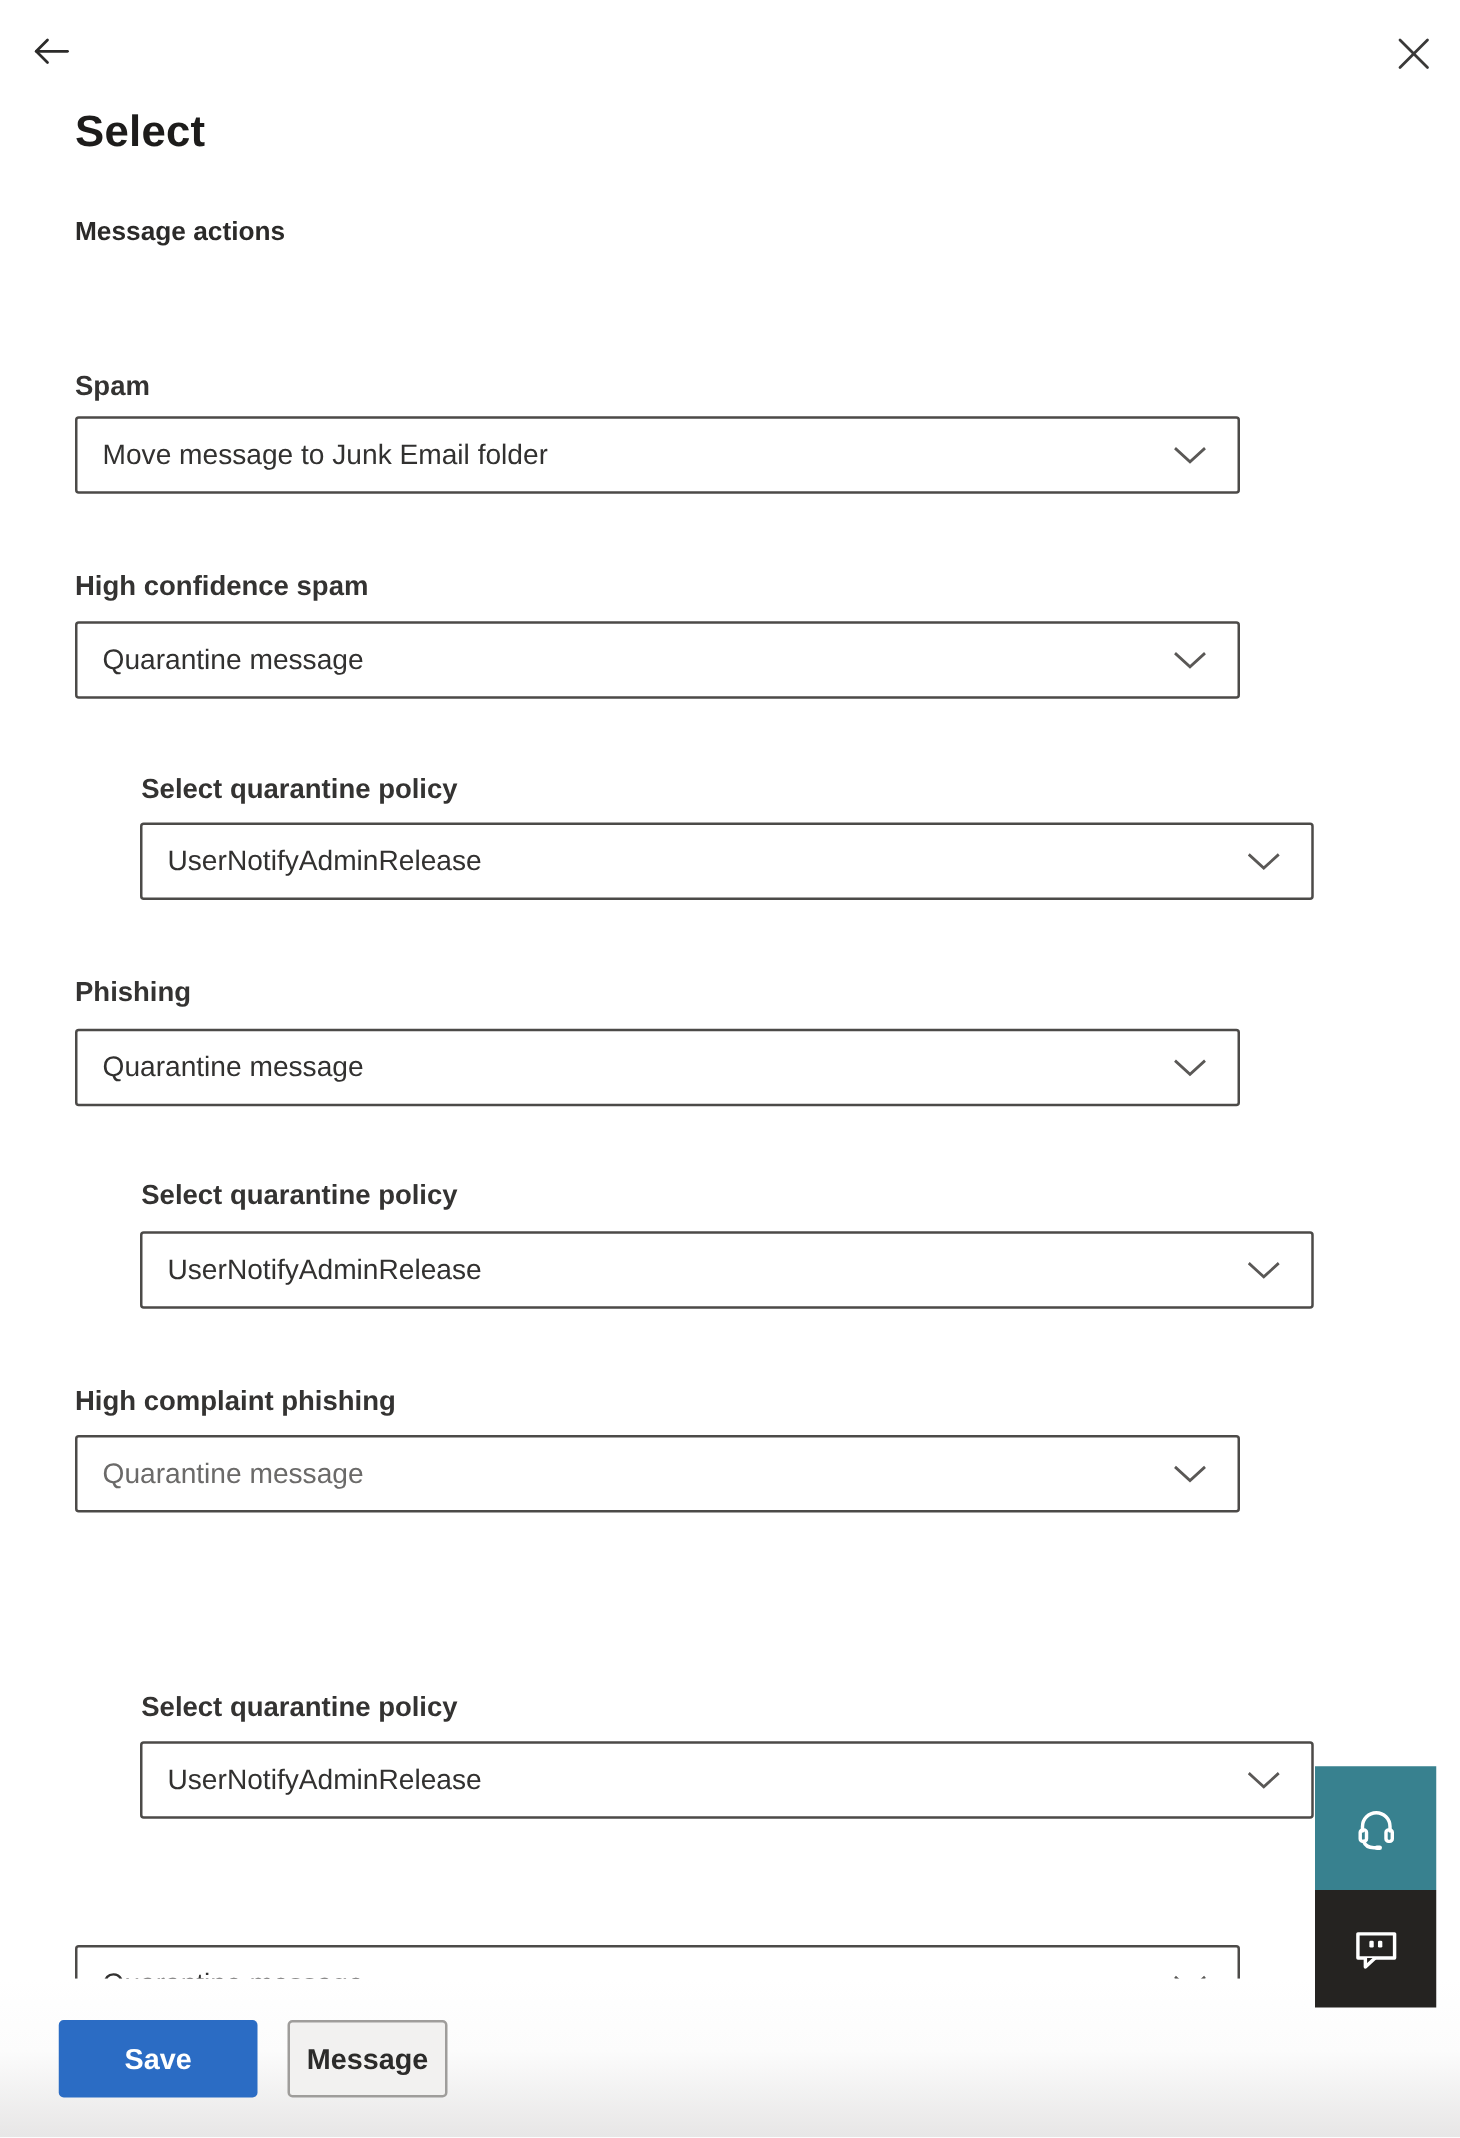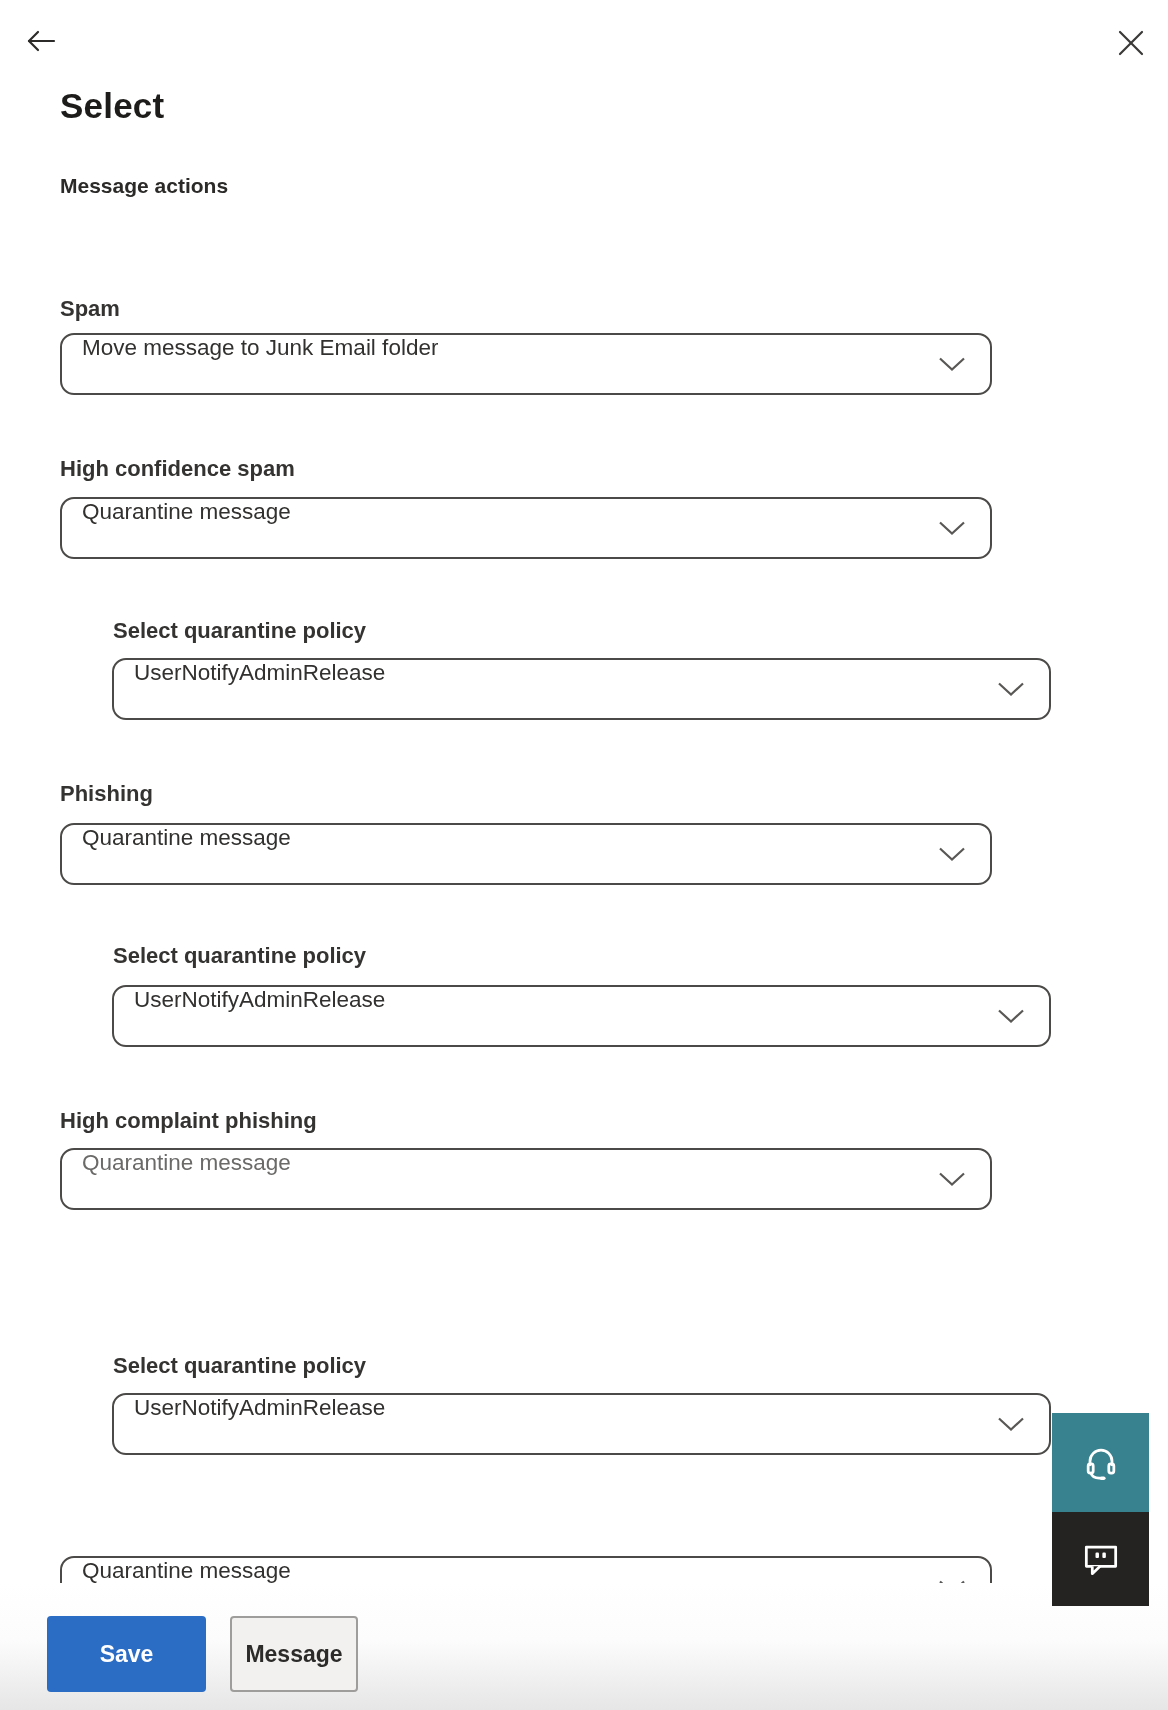--- a/index.html
+++ b/index.html
@@ -18,37 +18,37 @@
   .icon-btn{position:absolute;width:38px;height:38px;display:flex;align-items:center;justify-content:center;
             background:transparent;border:none;cursor:pointer;}
   .back-btn{left:22px;top:22px;}
   .close-btn{left:1112px;top:24px;}
 
   .page-title{position:absolute;left:60px;top:86px;font-size:35px;font-weight:700;color:#1d1c1b;letter-spacing:.2px;}
   .section-title{position:absolute;left:60px;top:174px;font-size:21px;font-weight:600;color:#2b2a29;}
 
   .field-label{position:absolute;font-size:22px;font-weight:600;color:#343332;line-height:26px;white-space:nowrap;}
 
-  .dropdown{position:absolute;height:62px;background:#fff;border:2px solid var(--border-dark);border-radius:14px;
-            display:flex;align-items:flex-start;padding:0 60px 0 20px;cursor:pointer;}
+  .dropdown{position:absolute;height:62px;background:#fff;border:2px solid var(--border-dark);border-radius:3px;
+            display:flex;align-items:center;padding:0 60px 0 20px;cursor:pointer;}
   .dropdown .val{font-size:22.5px;font-weight:400;color:var(--text-primary);white-space:nowrap;overflow:hidden;}
   .dropdown.disabled .val{color:var(--text-disabled);}
   .dropdown .chev{position:absolute;right:24px;top:50%;transform:translateY(-50%);display:flex;}
 
   .main-dd{left:60px;width:932px;}
   .indent-dd{left:112px;width:939px;}
 
   .note{position:absolute;left:60px;top:1252px;width:990px;font-size:22.5px;line-height:35px;color:var(--text-primary);}
 
   .clip-wrap{position:absolute;left:60px;top:1556px;width:936px;height:27px;overflow:hidden;}
   .clip-wrap .dropdown{position:absolute;left:0;top:0;width:932px;}
 
   .footer{position:absolute;left:0;top:1583px;width:1168px;height:127px;
           background:linear-gradient(180deg,#ffffff 0%,#fcfcfc 45%,#e7e6e6 100%);z-index:5;}
-  .btn{position:absolute;top:33px;height:76px;border-radius:4px;font-family:"Liberation Sans",sans-serif;
+  .btn{position:absolute;top:33px;height:62px;border-radius:4px;font-family:"Liberation Sans",sans-serif;
        font-size:23px;font-weight:600;cursor:pointer;display:flex;align-items:center;justify-content:center;}
   .btn-save{left:47px;width:159px;background:var(--accent-blue);color:#fff;border:none;}
   .btn-cancel{left:230px;width:128px;background:#f2f1f0;color:#2c2b2a;border:2px solid #9f9d9b;}
 
   .side-btn{position:absolute;left:1052px;width:97px;border:none;cursor:pointer;z-index:6;
             display:flex;align-items:center;justify-content:center;}
   .help-btn{top:1413px;height:99px;background:var(--teal);}
   .feedback-btn{top:1512px;height:94px;background:var(--dark-charcoal);}
 
   svg{display:block;}

